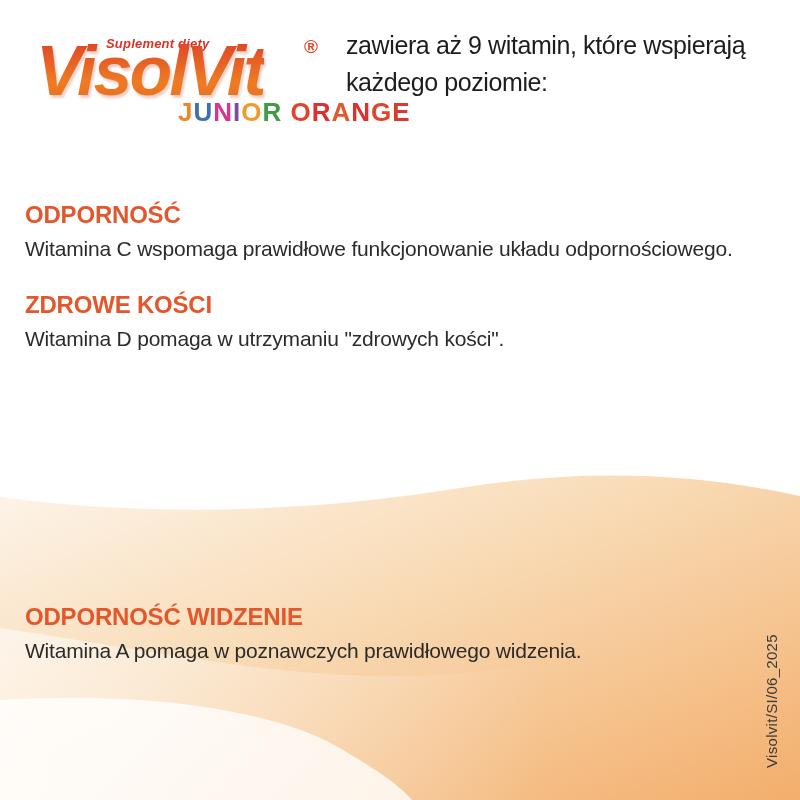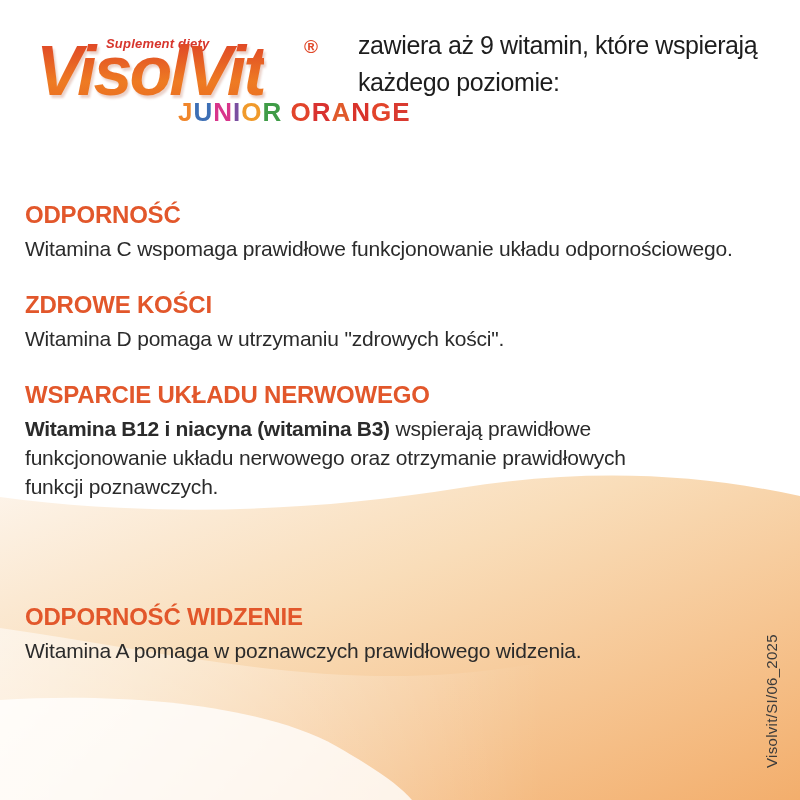--- a/index.html
+++ b/index.html
@@ -40,21 +40,20 @@
     position:absolute;left:142px;top:73px;
     font-size:26px;font-weight:bold;letter-spacing:1px;white-space:nowrap;
   }
   .logo-junior span{display:inline-block;}
 
   
   .intro{
     position:absolute;left:346px;top:27px;
     color:#1d1d1d;font-size:25px;line-height:37px;letter-spacing:-0.4px;
     white-space:nowrap;
-    margin-left:12px;
   }
 
   
   .section{position:absolute;left:25px;width:745px;color:#2b2b2b;}
   .section h2{
     margin:0 0 6px 0;
     font-size:24px;line-height:27px;font-weight:bold;
     color:var(--heading,#E2572B);letter-spacing:-0.2px;
   }
   .section p{margin:0;font-size:21px;line-height:29px;letter-spacing:-0.2px;}
@@ -109,24 +108,20 @@
   <div class="section s2">
     <h2>ZDROWE KOŚCI</h2>
     <p><b></b><span>Witamina D pomaga w utrzymaniu "zdrowych kości".</span></p>
   </div>
 
   <div class="section s1">
     <h2>ODPORNOŚĆ</h2>
     <p><b></b><span>Witamina C wspomaga prawidłowe funkcjonowanie układu odpornościowego.</span></p>
   </div>
 
-  <div class="section s3">
-    <h2>WSPARCIE UKŁADU NERWOWEGO</h2>
-    <p><b>Witamina B12 i niacyna (witamina B3)</b><span> wspierają prawidłowe funkcjonowanie układu nerwowego oraz otrzymanie prawidłowych funkcji poznawczych.</span></p>
-  </div>
 
 
   <div class="section s5">
     <h2>ODPORNOŚĆ WIDZENIE</h2>
     <p><b></b><span>Witamina A pomaga w poznawczych prawidłowego widzenia.</span></p>
   </div>
 
   <div class="footer-code">Visolvit/SI/06_2025</div>
 </div>
 

